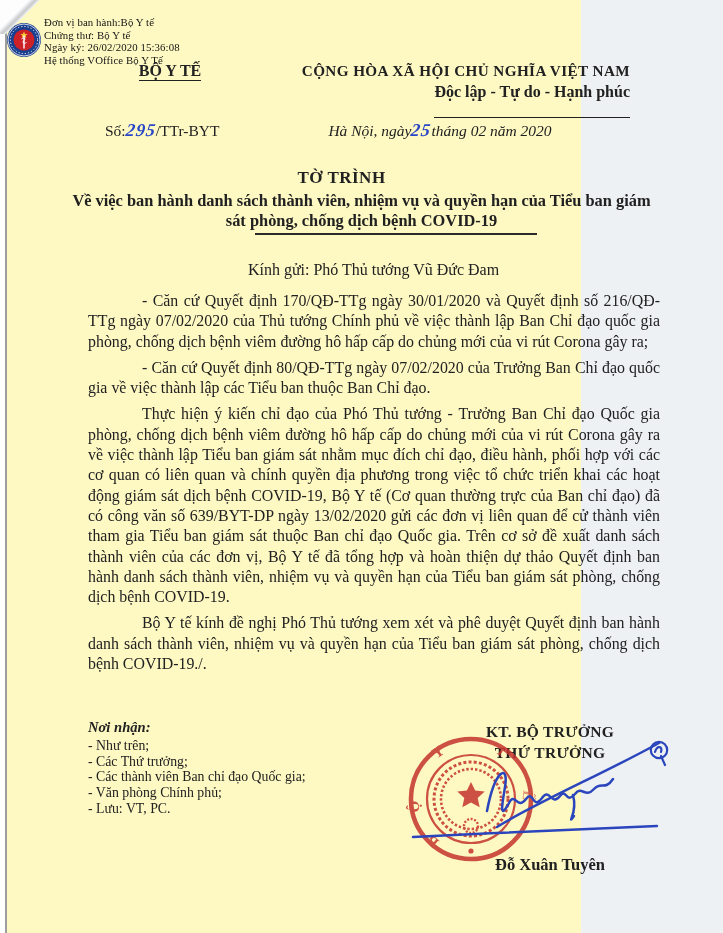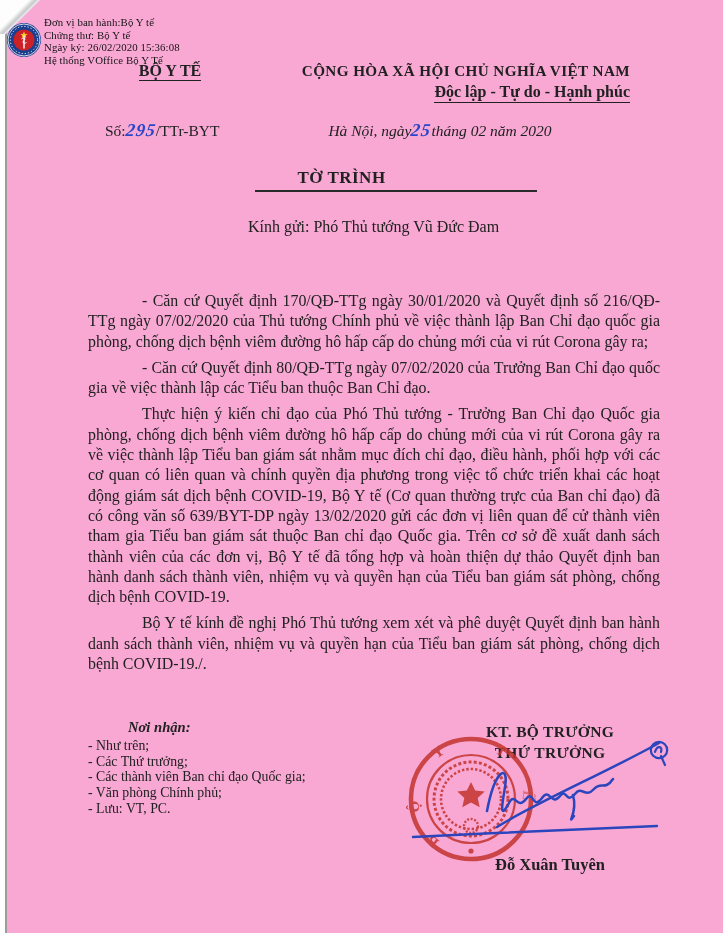--- a/index.html
+++ b/index.html
@@ -1,46 +1,46 @@
 <!DOCTYPE html>
 <html><head>
 <meta charset="utf-8">
 <style>
   html,body{margin:0;padding:0;width:723px;height:933px;overflow:hidden;}
   body{background:#eef1f3;font-family:"Liberation Serif","DejaVu Serif",serif;}
-  .page{position:relative;width:723px;height:933px;background:#f9a8d4;color:#212121;}
+  .page{position:relative;width:581px;height:933px;background:#fef9c3;color:#212121;}
   .left-white{position:absolute;left:0;top:0;width:5px;height:933px;background:#ffffff;}
   .edge-line{position:absolute;left:5px;top:0;width:2px;height:933px;background:#9d9d9d;}
   .corner-fold{position:absolute;left:0;top:0;width:42px;height:34px;
     background:linear-gradient(135deg,#fdfdfd 38%,#c7c9ca 47%,#eceff1 52%,rgba(0,0,0,0) 53%);}
   
   .digital-stamp-text{position:absolute;left:44px;top:16px;font-size:10.8px;line-height:12.6px;color:#131313;letter-spacing:0.1px;}
   .emblem{position:absolute;left:6px;top:22px;width:36px;height:36px;}
   
   .header-left{position:absolute;left:70px;top:62px;width:200px;text-align:center;font-weight:bold;font-size:16px;}
   .header-left .u{display:inline-block;border-bottom:1.6px solid #212121;padding-bottom:0;}
   .header-right{position:absolute;left:250px;top:62px;width:380px;text-align:right;}
   .motto1{font-weight:bold;font-size:15.2px;letter-spacing:0.4px;}
   .motto2{font-weight:bold;font-size:16px;margin-top:3px;}
-  .motto2 .u{display:inline-block;border-bottom:1.6px solid #212121;padding-bottom:1px;margin-left:40px;}
+  .motto2 .u{display:inline-block;border-bottom:1.6px solid #212121;padding-bottom:16px;margin-left:40px;}
   .doc-number{position:absolute;left:105px;top:120px;font-size:15.5px;}
   .hand{color:#2946c8;font-style:italic;font-weight:bold;font-size:18px;letter-spacing:1px;display:inline-block;transform:skewX(-8deg);}
   .date-line{position:absolute;left:250px;top:120px;width:380px;text-align:center;font-style:italic;font-size:15.5px;}
   
   .title-block{position:absolute;left:50px;top:168px;width:623px;text-align:center;}
   .doc-type{font-weight:bold;font-size:17px;letter-spacing:0.5px;transform:translateX(-20px);}
   .subject{font-weight:bold;font-size:16.4px;line-height:20px;max-width:600px;margin:3px auto 0;}
   .title-underline{width:282px;height:0;border-bottom:2px solid #2a2a2a;margin:2px auto 0;transform:translateX(34px);}
   .recipient{margin-top:26px;font-size:16px;transform:translateX(12px);}
   
   .body-text{position:absolute;left:88px;top:291px;width:572px;font-size:15.9px;line-height:20.3px;text-align:justify;}
   .body-text p{margin:0 0 6px 0;text-indent:54px;}
   
   .recipients{position:absolute;left:88px;top:720px;font-size:13.8px;line-height:15.8px;}
-  .recipients-label{font-weight:bold;font-style:italic;font-size:14.6px;margin-bottom:2px;margin-left:40px;}
+  .recipients-label{font-weight:bold;font-style:italic;font-size:14.6px;margin-bottom:2px;}
   .sign-block{position:absolute;left:430px;top:716px;width:240px;text-align:center;font-weight:bold;margin-top:7px;}
   .sign-title1{font-size:15.5px;letter-spacing:0.3px;}
   .sign-title2{font-size:15.5px;letter-spacing:0.3px;margin-top:3px;position:relative;}
   .sign-mark{position:absolute;left:648px;top:740px;width:24px;height:28px;}
   .signer-name{position:absolute;left:430px;top:855px;width:240px;text-align:center;font-weight:bold;font-size:16.5px;}
   .seal{position:absolute;left:404px;top:732px;width:134px;height:134px;}
   .signature{position:absolute;left:405px;top:729px;width:262px;height:116px;}
 </style>
 </head>
 <body>
@@ -77,20 +77,21 @@
   </div>
   <div class="doc-number">
     <span>Số:</span><span class="hand">295</span><span>/TTr-BYT</span>
   </div>
   <div class="date-line">
     <span>Hà Nội, ngày</span><span class="hand">25</span><span>tháng 02 năm 2020</span>
   </div>
 
   <div class="title-block">
     <div class="doc-type">TỜ TRÌNH</div>
+    <div class="subject">Về việc ban hành danh sách thành viên, nhiệm vụ và quyền hạn của Tiểu ban giám sát phòng, chống dịch bệnh COVID-19</div>
     <div class="title-underline"></div>
     <div class="recipient">Kính gửi: Phó Thủ tướng Vũ Đức Đam</div>
   </div>
 
   <div class="body-text">
     <p>- Căn cứ Quyết định 170/QĐ-TTg ngày 30/01/2020 và Quyết định số 216/QĐ-TTg ngày 07/02/2020 của Thủ tướng Chính phủ về việc thành lập Ban Chỉ đạo quốc gia phòng, chống dịch bệnh viêm đường hô hấp cấp do chủng mới của vi rút Corona gây ra;</p>
     <p>- Căn cứ Quyết định 80/QĐ-TTg ngày 07/02/2020 của Trưởng Ban Chỉ đạo quốc gia về việc thành lập các Tiểu ban thuộc Ban Chỉ đạo.</p>
     <p>Thực hiện ý kiến chỉ đạo của Phó Thủ tướng - Trưởng Ban Chỉ đạo Quốc gia phòng, chống dịch bệnh viêm đường hô hấp cấp do chủng mới của vi rút Corona gây ra về việc thành lập Tiểu ban giám sát nhằm mục đích chỉ đạo, điều hành, phối hợp với các cơ quan có liên quan và chính quyền địa phương trong việc tổ chức triển khai các hoạt động giám sát dịch bệnh COVID-19, Bộ Y tế (Cơ quan thường trực của Ban chỉ đạo) đã có công văn số 639/BYT-DP ngày 13/02/2020 gửi các đơn vị liên quan để cử thành viên tham gia Tiểu ban giám sát thuộc Ban chỉ đạo Quốc gia. Trên cơ sở đề xuất danh sách thành viên của các đơn vị, Bộ Y tế đã tổng hợp và hoàn thiện dự thảo Quyết định ban hành danh sách thành viên, nhiệm vụ và quyền hạn của Tiểu ban giám sát phòng, chống dịch bệnh COVID-19.</p>
     <p>Bộ Y tế kính đề nghị Phó Thủ tướng xem xét và phê duyệt Quyết định ban hành danh sách thành viên, nhiệm vụ và quyền hạn của Tiểu ban giám sát phòng, chống dịch bệnh COVID-19./.</p>
   </div>

